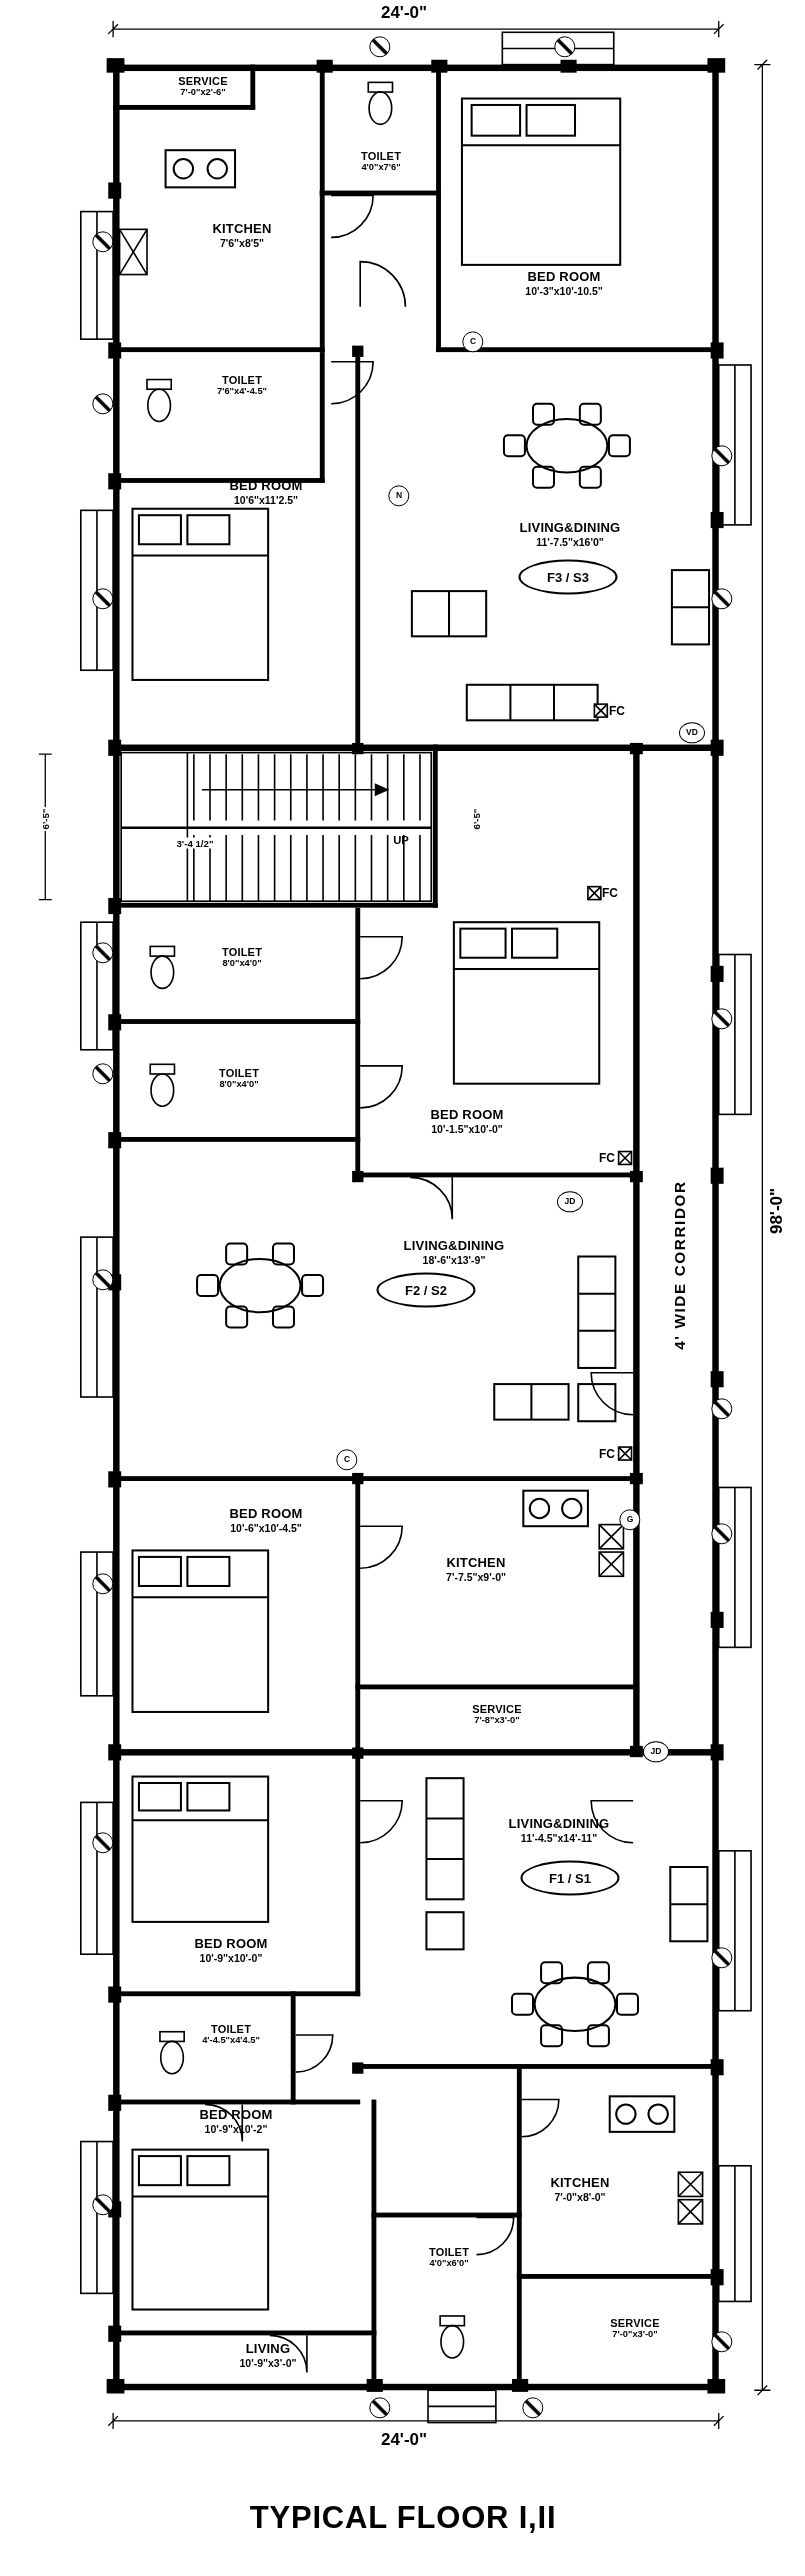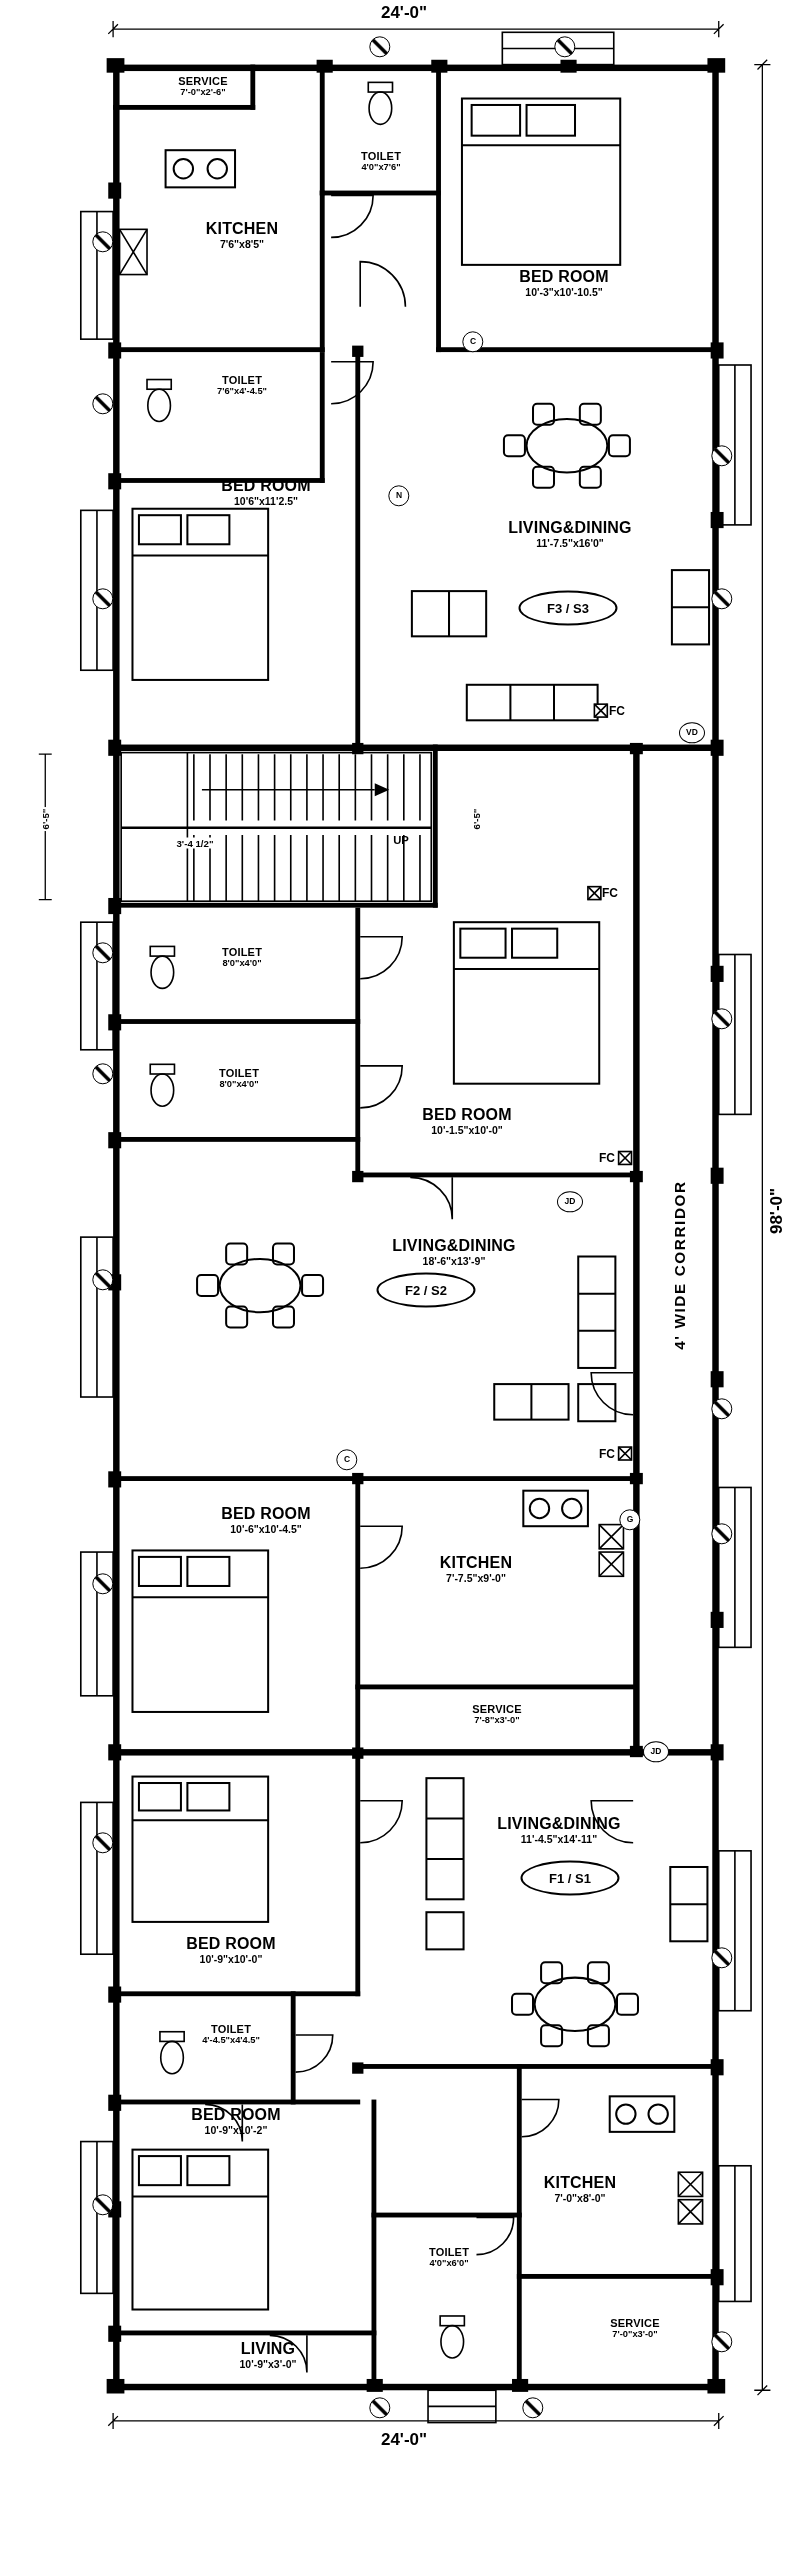--- a/index.html
+++ b/index.html
@@ -1,20 +1,20 @@
 <!DOCTYPE html>
 <html style="font-size:13px"><head>
 <meta charset="utf-8">
 <style>
   html,body{margin:0;padding:0;background:#fff}
   #plan{position:relative;width:806px;height:2576px;background:#fff;color:#000;
         font-family:"Liberation Sans",sans-serif;overflow:hidden}
   #cad{position:absolute;left:0;top:0}
   .lbl{position:absolute;transform:translate(-50%,-50%);text-align:center;white-space:nowrap;font-weight:700}
-  .rname{font-size:16px;line-height:1.12;letter-spacing:0.2px}
+  .rname{font-size:13px;line-height:1.12;letter-spacing:0.2px}
   .rsize{font-size:10.5px;line-height:1.25}
   .sm .rname{font-size:11px}
   .sm .rsize{font-size:9.3px}
   .dim-label{position:absolute;transform:translate(-50%,-50%);font-size:17px;font-weight:700;background:#fff;padding:0 4px;white-space:nowrap}
   .vlab{position:absolute;transform:translate(-50%,-50%) rotate(-90deg);white-space:nowrap;font-weight:700}
   .smdim{font-size:9.7px;font-weight:700;background:#fff;padding:0 1.6px}
   .corridor{font-size:15.3px;letter-spacing:1.6px}
   .flat{position:absolute;transform:translate(-50%,-50%);width:95px;height:31px;border:2px solid #000;border-radius:50%;
         display:flex;align-items:center;justify-content:center;font-weight:700;font-size:13px;background:#fff;white-space:nowrap}
   .fc{position:absolute;transform:translate(-50%,-50%);font-weight:700;font-size:12px}
@@ -341,21 +341,21 @@
     <div class="rsize">7'6"x4'-4.5"</div>
   </div>
   <div class="lbl" style="left:266px;top:493px">
     <div class="rname">BED ROOM</div>
     <div class="rsize">10'6"x11'2.5"</div>
   </div>
   <div class="lbl" style="left:570px;top:535px">
     <div class="rname">LIVING&amp;DINING</div>
     <div class="rsize">11'-7.5"x16'0"</div>
   </div>
-  <div class="flat" style="left:568px;top:608px">F3 / S3</div>
+  <div class="flat" style="left:568px;top:577px">F3 / S3</div>
 
   <div class="lbl sm" style="left:242px;top:958px">
     <div class="rname">TOILET</div>
     <div class="rsize">8'0"x4'0"</div>
   </div>
   <div class="lbl sm" style="left:239px;top:1079px">
     <div class="rname">TOILET</div>
     <div class="rsize">8'0"x4'0"</div>
   </div>
   <div class="lbl" style="left:467px;top:1122px">
@@ -441,14 +441,15 @@
   <div class="bubble plain" style="left:722px;top:1019px"></div>
   <div class="bubble plain" style="left:722px;top:1409px"></div>
   <div class="bubble plain" style="left:722px;top:1534px"></div>
   <div class="bubble plain" style="left:722px;top:1958px"></div>
   <div class="bubble plain" style="left:722px;top:2342px"></div>
   <div class="bubble plain" style="left:380px;top:47px"></div>
   <div class="bubble plain" style="left:565px;top:47px"></div>
   <div class="bubble plain" style="left:380px;top:2408px"></div>
   <div class="bubble plain" style="left:533px;top:2408px"></div>
 
+  <div class="title" style="left:403px;top:2500px">TYPICAL FLOOR I,II</div>
 </div>
 
 
 </body></html>

